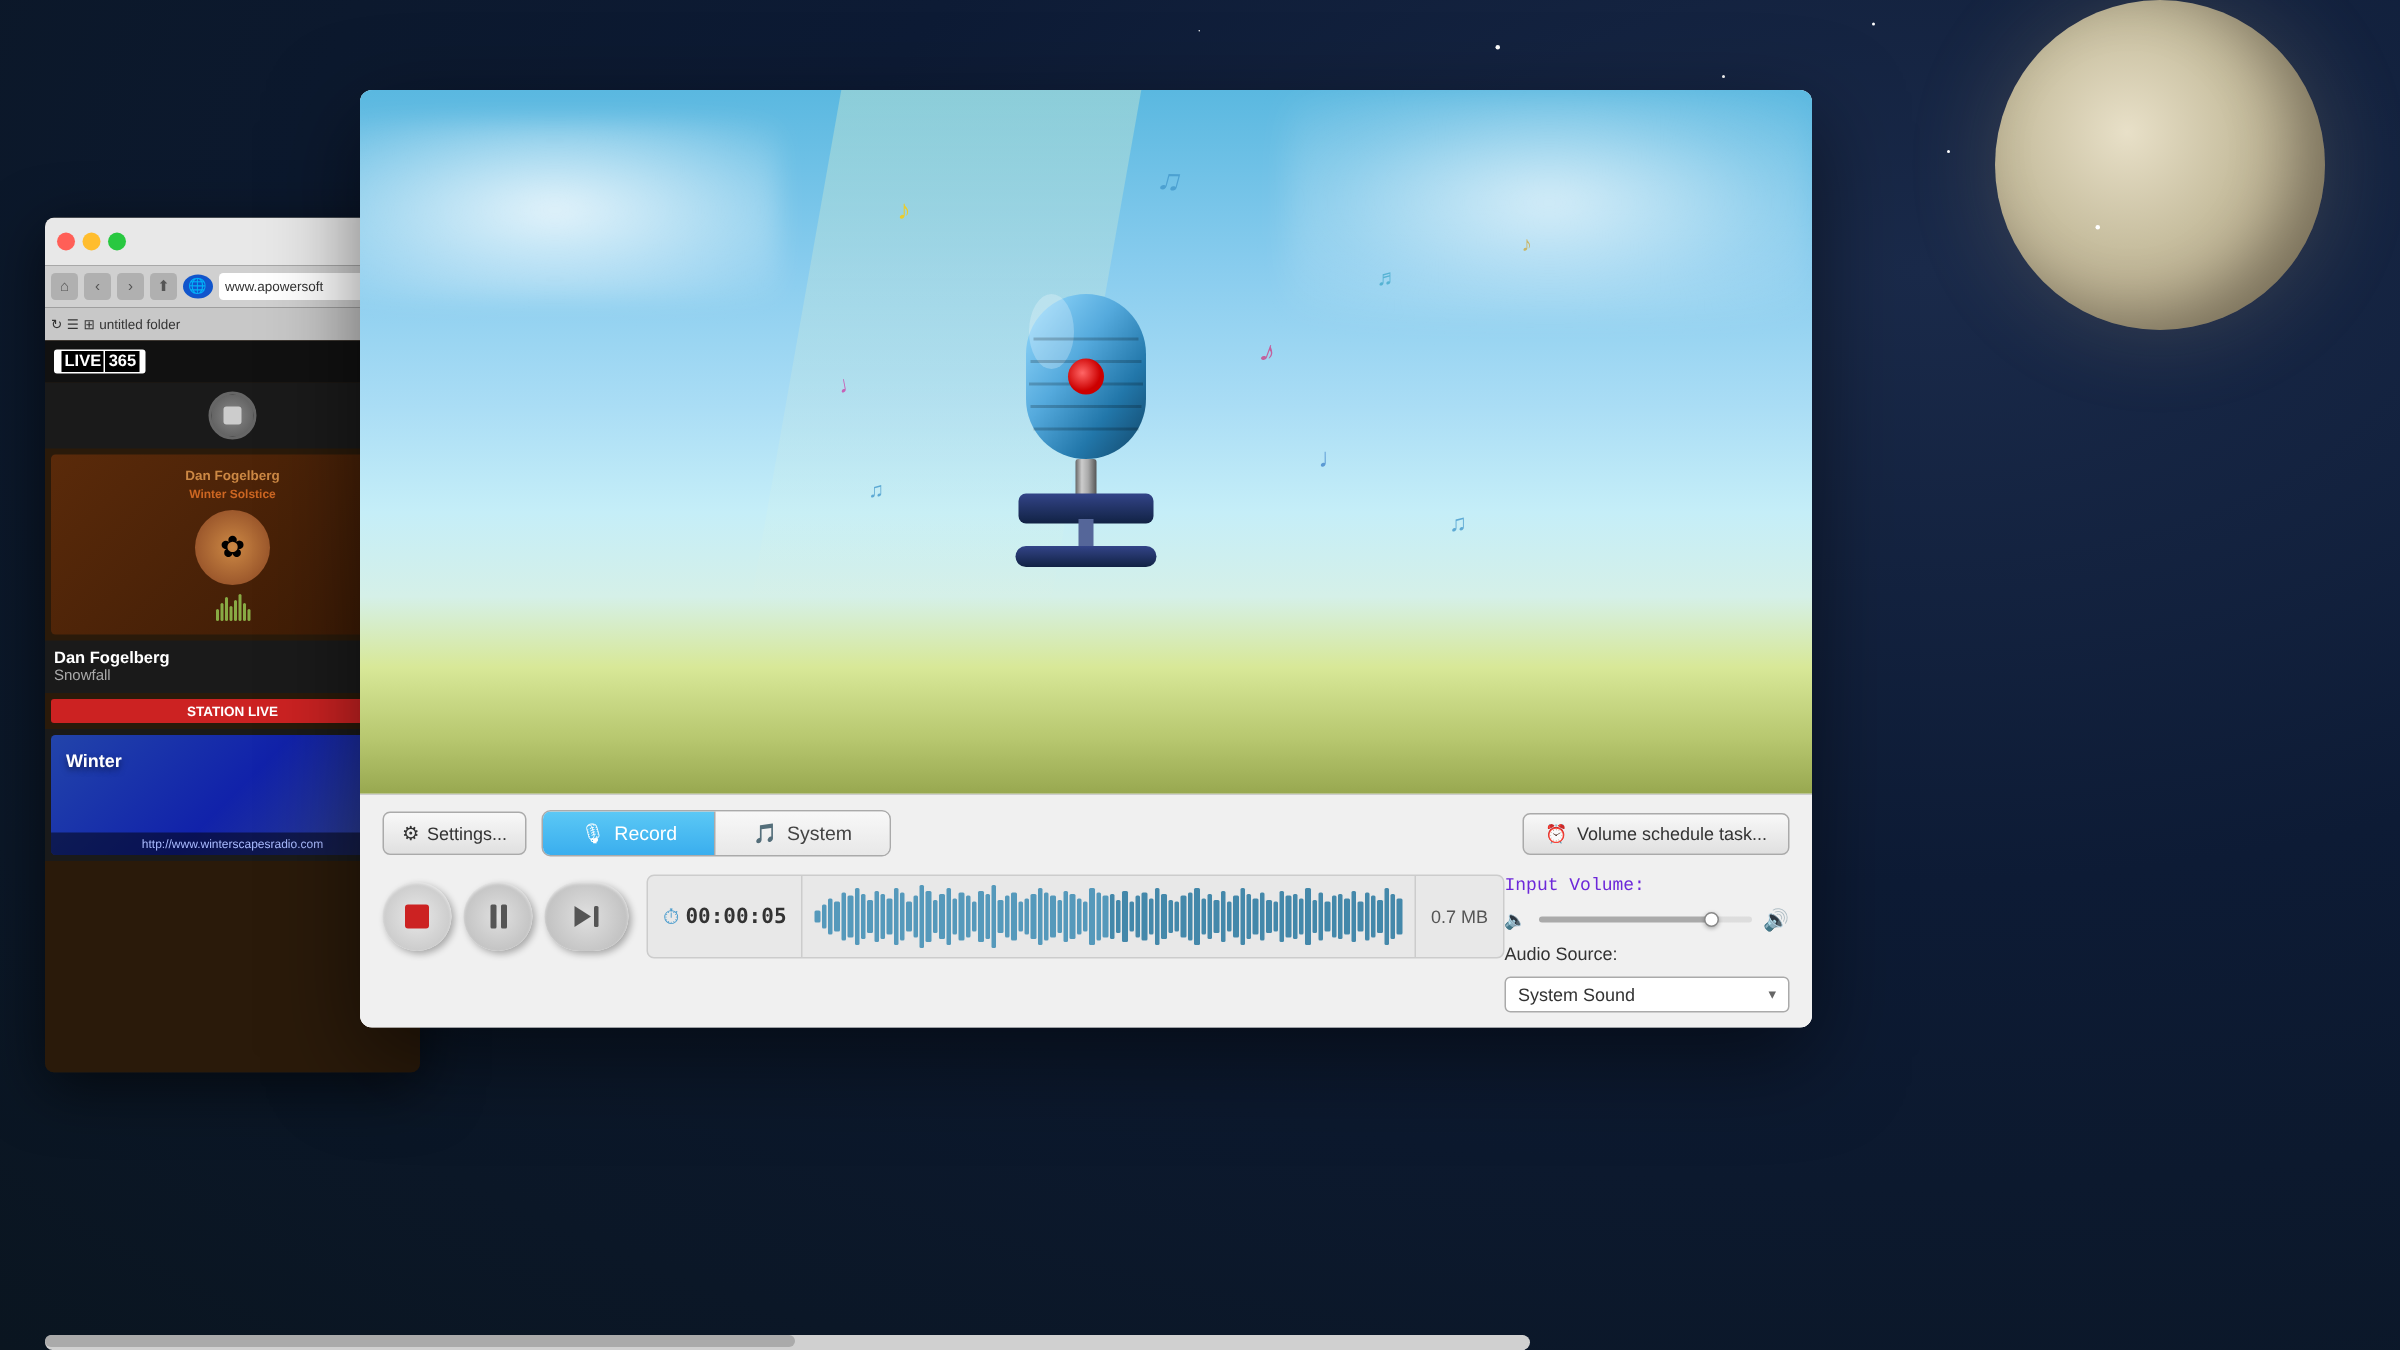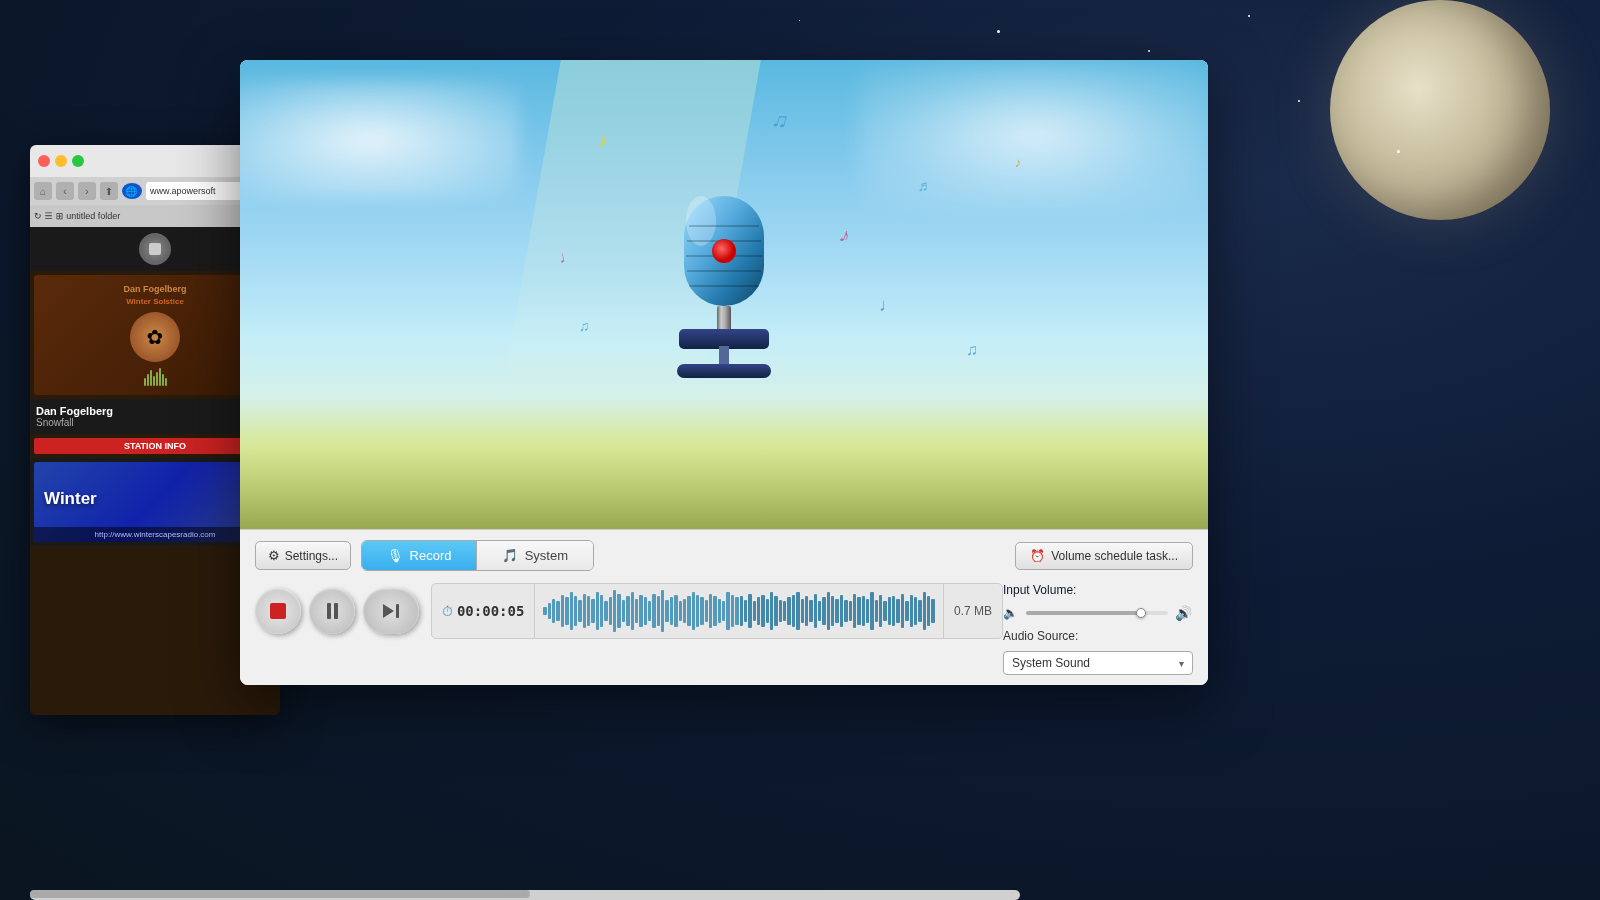--- a/index.html
+++ b/index.html
@@ -632,22 +632,23 @@
     }
 
     .volume-row {
       display: flex;
       align-items: center;
       gap: 8px;
     }
 
     .volume-label {
       font-size: 12px;
-      color: #0f172a;
+      color: #6d28d9;
       min-width: 85px;
+      font-family: Liberation Mono, monospace;
     }
 
     .volume-icon {
       font-size: 12px;
       color: #555;
     }
 
     .volume-slider {
       flex: 1;
       height: 4px;
@@ -751,20 +752,25 @@
       <span>www.apowersoft</span>
     </div>
   </div>
   <div class="browser-second-toolbar">
     <span>↻</span>
     <span>☰</span>
     <span>⊞</span>
     <span style="flex:1;font-size:9px;color:#333;">untitled folder</span>
   </div>
   <div class="browser-content">
+    <div class="live365-header">
+      <div class="live365-logo">
+        <span>LIVE</span><span>365</span>
+      </div>
+    </div>
     <div class="station-controls">
       <div class="stop-btn">
         <div class="stop-icon"></div>
       </div>
     </div>
     <div class="album-art">
       <div class="album-art-title">
         <span style="color:#cc8844;font-size:9px;">Dan Fogelberg</span><br>
         <span style="color:#cc6622;font-size:8px;">Winter Solstice</span>
       </div>
@@ -779,24 +785,24 @@
         <div class="waveform-mini-bar" style="height:14px;"></div>
         <div class="waveform-mini-bar" style="height:18px;"></div>
         <div class="waveform-mini-bar" style="height:12px;"></div>
         <div class="waveform-mini-bar" style="height:8px;"></div>
       </div>
     </div>
     <div class="track-info">
       <div class="artist-name">Dan Fogelberg</div>
       <div class="song-name">Snowfall</div>
     </div>
-    <div class="station-info-btn">STATION INFO</div>
+    <div class="station-info-btn">STATION LIVE</div>
     <div class="browser-bottom">
       <div class="winter-img">
-        <div style="position:absolute;top:10px;left:10px;color:white;font-size:17px;font-weight:bold;text-shadow:0 2px 4px rgba(0,0,0,0.5);margin-top:17px;">Winter</div>
+        <div style="position:absolute;top:10px;left:10px;color:white;font-size:12px;font-weight:bold;text-shadow:0 2px 4px rgba(0,0,0,0.5);">Winter</div>
         <div class="winter-text">http://www.winterscapesradio.com</div>
       </div>
     </div>
   </div>
 </div>
 
 <div class="track-file">
   <div class="track-icon">
     ♪
     <div class="track-icon-badge">00:12</div>

